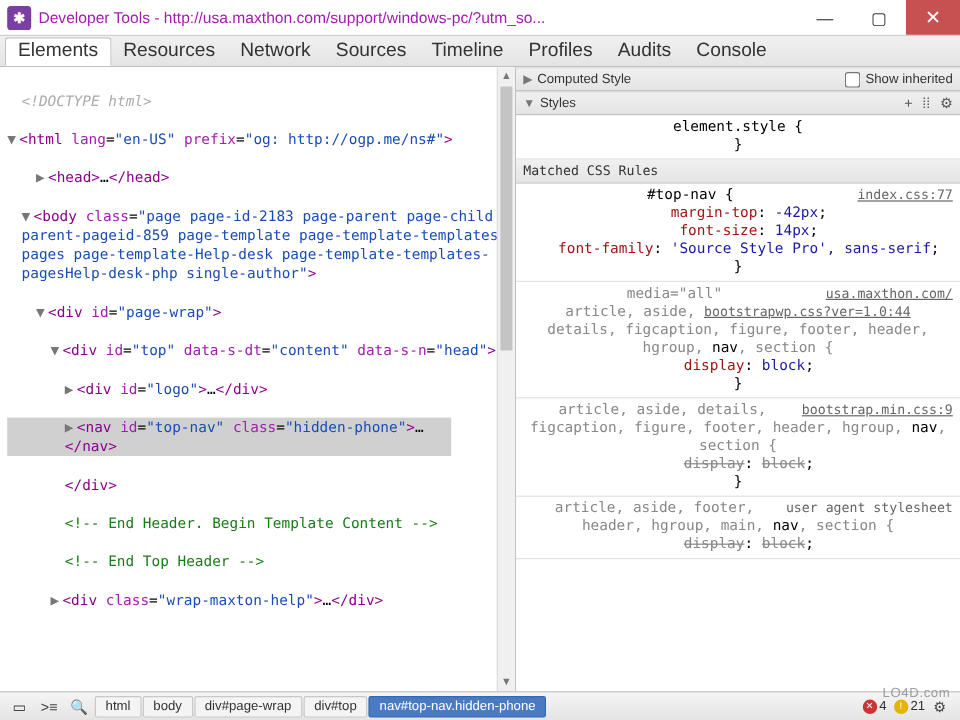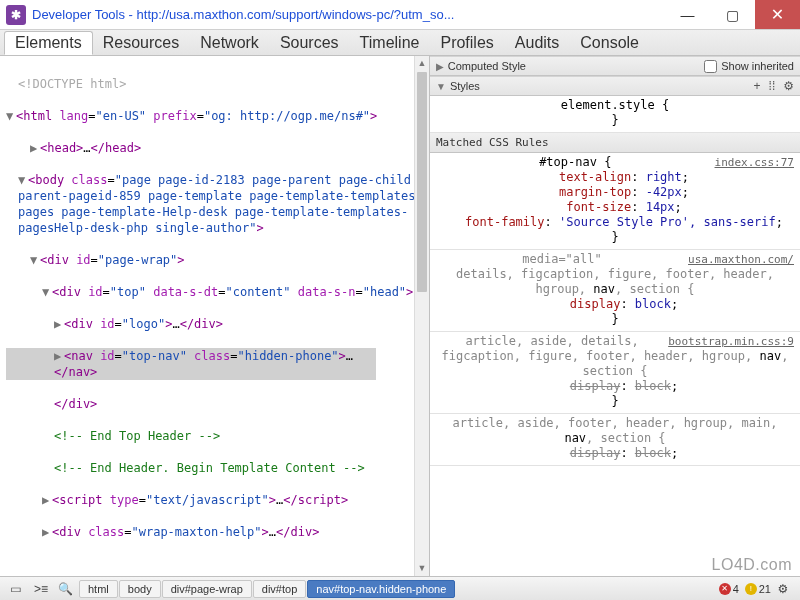--- a/index.html
+++ b/index.html
@@ -1,31 +1,31 @@
 <!DOCTYPE html>
 <html><head>
 <meta charset="utf-8">
 <style>
 * { box-sizing: border-box; margin: 0; padding: 0; }
 body { font-family: "Segoe UI", Arial, sans-serif; font-size: 12px; background: #fff; width: 800px; height: 600px; overflow: hidden; position: relative; }
 .titlebar { height: 30px; background: #fff; display: flex; align-items: center; border-bottom: 1px solid #d0d0d0; }
 .title-icon { width: 20px; height: 20px; margin: 0 6px; background: #7b3fa0; border-radius: 3px; display: flex; align-items: center; justify-content: center; color: #fff; font-size: 12px; font-weight: bold; }
-.title-text { flex: 1; font-size: 13px; color: #1d4ed8; white-space: nowrap; overflow: hidden; }
+.title-text { flex: 1; font-size: 13px; color: #a21caf; white-space: nowrap; overflow: hidden; }
 .win-controls { display: flex; height: 100%; }
 .win-btn { width: 45px; height: 100%; display: flex; align-items: center; justify-content: center; font-size: 14px; }
 .win-min { color: #333; }
 .win-max { color: #333; }
 .win-close { background: #c75050; color: #fff; font-size: 16px; }
 .toolbar { height: 26px; background: linear-gradient(#f0f0f0, #e4e4e4); border-bottom: 1px solid #c0c0c0; display: flex; align-items: stretch; padding-left: 4px; }
 .toolbar-tab { padding: 0 10px; display: flex; align-items: center; color: #333; font-size: 16px; border-right: 1px solid transparent; cursor: pointer; }
 .toolbar-tab.active { background: #fff; border: 1px solid #c0c0c0; border-bottom: 1px solid #fff; border-radius: 3px 3px 0 0; margin-top: 1px; }
 .main { display: flex; height: 520px; }
 .dom-panel { width: 430px; border-right: 1px solid #c0c0c0; overflow: hidden; position: relative; background: #fff; }
 .dom-content { padding: 4px 2px 4px 6px; font-family: Consolas, monospace; font-size: 12px; line-height: 16px; white-space: pre-wrap; word-break: break-word; }
-.dom-content .gray { color: #aaa; }
+.dom-content .gray { color: #aaa; font-style: italic; }
 .dom-content .tag { color: #8b008b; }
 .dom-content .attr { color: #a21caf; }
 .dom-content .val { color: #1a4db3; }
 .dom-content .comment { color: #197b19; }
 .dom-content .arrow { color: #777; cursor: pointer; display: inline-block; width: 10px; }
 .dom-highlight { background: #d0d0d0; display: inline-block; width: 370px;}
 .dom-row { display: block; }
 .i1 { padding-left: 12px; }
 .i2 { padding-left: 24px; }
 .i3 { padding-left: 36px; }
@@ -48,21 +48,21 @@
 .prop.strike .prop-name, .prop.strike .prop-val { text-decoration: line-through; color: #888;}
 .statusbar { position: absolute; bottom: 0; left: 0; right: 0; height: 24px; background: linear-gradient(#f5f5f5, #e4e4e4); border-top: 1px solid #c0c0c0; display: flex; align-items: center; padding: 0 4px; }
 .sb-btn { width: 24px; height: 20px; display: flex; align-items: center; justify-content: center; border: 1px solid transparent; border-radius: 2px; margin-right: 1px; color: #444; font-size: 12px;}
 .crumb { padding: 2px 8px; font-size: 11px; color: #333; border: 1px solid #c8c8c8; border-radius: 2px; margin-right: 1px; background: #f4f4f4; cursor: pointer; }
 .crumb.active { background: #4a7bc2; color: #fff; border-color: #3568b1; }
 .sb-spacer { flex: 1; }
 .sb-badge { display: flex; align-items: center; margin-left: 6px; font-size: 11px; color: #333; }
 .badge-icon { width: 12px; height: 12px; border-radius: 50%; margin-right: 2px; display: flex; align-items: center; justify-content: center; font-size: 8px; color: #fff; }
 .badge-red { background: #cc3333; }
 .badge-yellow { background: #e2b500; }
-.watermark { position: absolute; bottom: 26px; right: 8px; font-size: 16px; color: rgba(120,120,120,0.7); letter-spacing: 0.5px;}
+.watermark { position: absolute; bottom: 16px; right: 8px; font-size: 11px; color: rgba(120,120,120,0.7); letter-spacing: 0.5px;}
 .scrollbar-v { position: absolute; right: 0; top: 0; bottom: 0; width: 15px; background: #f0f0f0; border-left: 1px solid #dcdcdc; }
 .scrollbar-v .thumb { position: absolute; left: 2px; right: 2px; top: 16px; height: 220px; background: #c4c4c4; border-radius: 1px; }
 .scrollbar-v .arr { position: absolute; left: 0; right: 0; height: 15px; text-align: center; color: #777; font-size: 9px; line-height: 15px;}
 .scrollbar-v .arr.up { top: 0; }
 .scrollbar-v .arr.down { bottom: 0; }
 </style>
 </head>
 <body>
 
 <div class="titlebar">
@@ -91,23 +91,22 @@
     <div class="dom-content">
 <span class="dom-row i1 gray">&lt;!DOCTYPE html&gt;</span>
 <span class="dom-row"><span class="arrow">▼</span><span class="tag">&lt;<span>html</span></span> <span class="attr">lang</span>=<span class="val">"en-US"</span> <span class="attr">prefix</span>=<span class="val">"og: http://ogp.me/ns#"</span><span class="tag">&gt;</span></span>
 <span class="dom-row i2"><span class="arrow">▶</span><span class="tag">&lt;head&gt;</span>…<span class="tag">&lt;/head&gt;</span></span>
 <span class="dom-row i1"><span class="arrow">▼</span><span class="tag">&lt;body</span> <span class="attr">class</span>=<span class="val">"<span>page page-id-2183 page-parent page-child parent-pageid-859 page-template page-template-templates-pages page-template-Help-desk page-template-templates-pagesHelp-desk-php single-author</span>"</span><span class="tag">&gt;</span></span>
 <span class="dom-row i2"><span class="arrow">▼</span><span class="tag">&lt;div</span> <span class="attr">id</span>=<span class="val">"page-wrap"</span><span class="tag">&gt;</span></span>
 <span class="dom-row i3"><span class="arrow">▼</span><span class="tag">&lt;div</span> <span class="attr">id</span>=<span class="val">"top"</span> <span class="attr">data-s-dt</span>=<span class="val">"content"</span> <span class="attr">data-s-n</span>=<span class="val">"head"</span><span class="tag">&gt;</span></span>
 <span class="dom-row i4"><span class="arrow">▶</span><span class="tag">&lt;div</span> <span class="attr">id</span>=<span class="val">"logo"</span><span class="tag">&gt;</span>…<span class="tag">&lt;/div&gt;</span></span>
 <span class="dom-row i4 dom-highlight"><span class="arrow">▶</span><span class="tag">&lt;nav</span> <span class="attr">id</span>=<span class="val">"top-nav"</span> <span class="attr">class</span>=<span class="val">"hidden-phone"</span><span class="tag">&gt;</span>…<span class="tag">&lt;/nav&gt;</span></span>
 <span class="dom-row i4"><span class="tag">&lt;/div&gt;</span></span>
+<span class="dom-row i4 comment">&lt;!-- End Header. Begin Template Content --&gt;</span>
 <span class="dom-row i4 comment">&lt;!-- End Top Header --&gt;</span>
-<span class="dom-row i4 comment">&lt;!-- End Header. Begin Template Content --&gt;</span>
-<span class="dom-row i3"><span class="arrow">▶</span><span class="tag">&lt;script</span> <span class="attr">type</span>=<span class="val">"text/javascript"</span><span class="tag">&gt;</span>…<span class="tag">&lt;/script&gt;</span></span>
 <span class="dom-row i3"><span class="arrow">▶</span><span class="tag">&lt;div</span> <span class="attr">class</span>=<span class="val">"wrap-maxton-help"</span><span class="tag">&gt;</span>…<span class="tag">&lt;/div&gt;</span></span>
 
 
 
 
     </div>
     <div class="scrollbar-v">
       <div class="arr up">▲</div>
       <div class="thumb"></div>
       <div class="arr down">▼</div>
@@ -134,40 +133,41 @@
       <div class="rule">
         <div class="sel">element.style {</div>
         <div>}</div>
       </div>
       <div class="section-header" style="border-top:none">
         <span>Matched CSS Rules</span>
       </div>
       <div class="rule">
         <span class="link">index.css:77</span>
         <div class="sel">#top-nav {</div>
-        <div class="prop"><span class="prop-name">text-align</span>: <span class="prop-val">right</span>;</div>
         <div class="prop"><span class="prop-name">margin-top</span>: <span class="prop-val">-42px</span>;</div>
         <div class="prop"><span class="prop-name">font-size</span>: <span class="prop-val">14px</span>;</div>
         <div class="prop"><span class="prop-name">font-family</span>: <span class="prop-val">'Source Style Pro', sans-serif</span>;</div>
         <div>}</div>
       </div>
       <div class="rule">
         <span class="link">usa.maxthon.com/</span>
         <div class="media">media="all"</div>
+        <div><span class="gray-sel">article, aside,</span> <span class="link" style="float:none">bootstrapwp.css?ver=1.0:44</span></div>
         <div class="gray-sel">details, figcaption, figure, footer, header, hgroup, <span style="color:#000">nav</span>, section {</div>
         <div class="prop"><span class="prop-name">display</span>: <span class="prop-val">block</span>;</div>
         <div>}</div>
       </div>
       <div class="rule">
         <span class="link">bootstrap.min.css:9</span>
         <div class="gray-sel">article, aside, details, figcaption, figure, footer, header, hgroup, <span style="color:#000">nav</span>, section {</div>
         <div class="prop strike"><span class="prop-name">display</span>: <span class="prop-val">block</span>;</div>
         <div>}</div>
       </div>
       <div class="rule">
+        <span class="link" style="text-decoration:none">user agent stylesheet</span>
         <div class="gray-sel">article, aside, footer, header, hgroup, main, <span style="color:#000">nav</span>, section {</div>
         <div class="prop strike"><span class="prop-name">display</span>: <span class="prop-val">block</span>;</div>
       </div>
     </div>
   </div>
 </div>
 
 <div class="statusbar">
   <div class="sb-btn">▭</div>
   <div class="sb-btn">&gt;≡</div>

